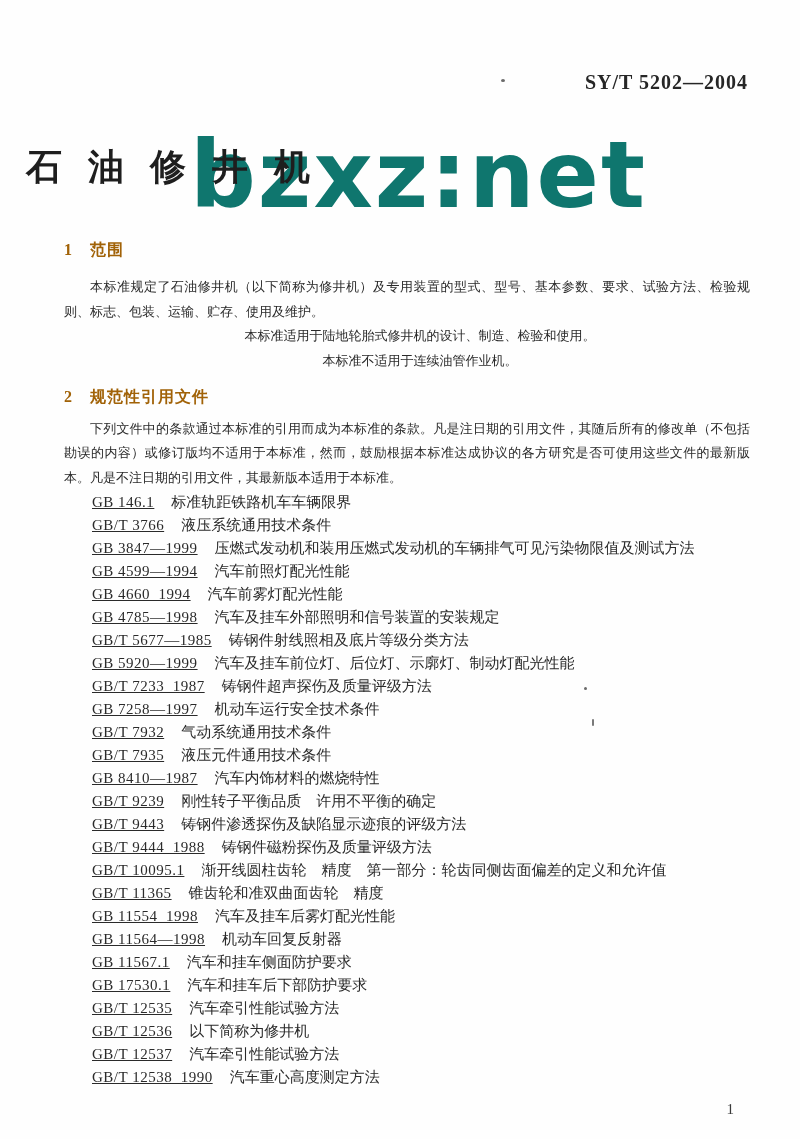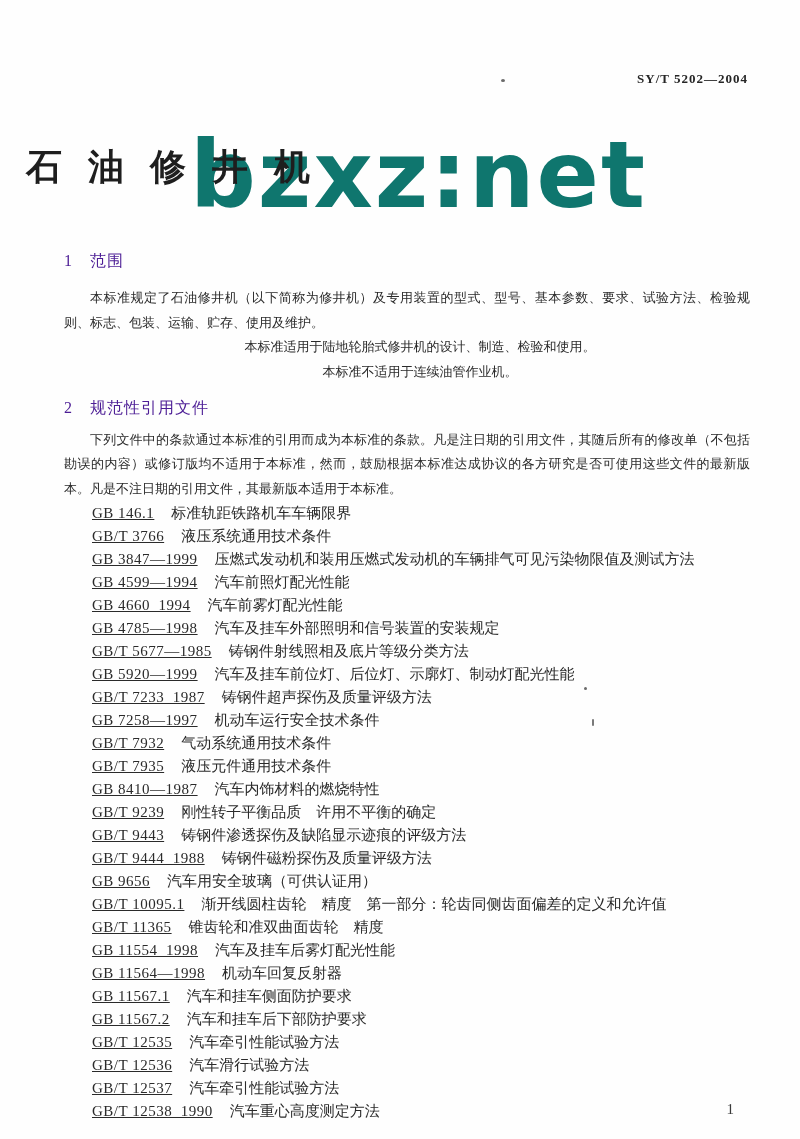--- a/index.html
+++ b/index.html
@@ -19,21 +19,21 @@
     font-weight:700;
     font-size:92px;
     letter-spacing:2px;
     color:#0f766e;
     user-select:none;
     z-index:1;
   }
   .doc-number{
     position:absolute;
     top:71px;right:52px;
-    font-size:13px;
+    font-size:20px;
     font-weight:700;
     letter-spacing:1px;
     z-index:2;
   }
   .doc-title{
     position:absolute;
     top:143px;left:0;right:0;
     font-size:36px;
     font-weight:700;
     letter-spacing:26px;
@@ -42,24 +42,24 @@
     color:#1e1e1e;
   }
   .content{
     position:absolute;
     left:64px;top:240px;
     width:686px;
     z-index:2;
   }
   .sec-heading{
     font-size:16px;
-    font-weight:400;
+    font-weight:700;
     line-height:18px;
-    margin:12px 0 15px 0;
-    color:#4c1d95;
+    margin:1px 0 15px 0;
+    color:#a16207;
     letter-spacing:1px;
   }
   .sec-heading.second{margin-top:15px;margin-bottom:11px;}
   .para{
     margin:0;
     font-size:13px;
     line-height:25px;
     text-indent:2em;
     text-align:justify;
     color:#2a2a2a;
@@ -132,29 +132,28 @@
         <div class="ref-row"><span class="ref-code">GB/T 5677—1985</span><span class="ref-title">铸钢件射线照相及底片等级分类方法</span></div>
         <div class="ref-row"><span class="ref-code">GB 5920—1999</span><span class="ref-title">汽车及挂车前位灯、后位灯、示廓灯、制动灯配光性能</span></div>
         <div class="ref-row"><span class="ref-code">GB/T 7233  1987</span><span class="ref-title">铸钢件超声探伤及质量评级方法</span></div>
         <div class="ref-row"><span class="ref-code">GB 7258—1997</span><span class="ref-title">机动车运行安全技术条件</span></div>
         <div class="ref-row"><span class="ref-code">GB/T 7932</span><span class="ref-title">气动系统通用技术条件</span></div>
         <div class="ref-row"><span class="ref-code">GB/T 7935</span><span class="ref-title">液压元件通用技术条件</span></div>
         <div class="ref-row"><span class="ref-code">GB 8410—1987</span><span class="ref-title">汽车内饰材料的燃烧特性</span></div>
         <div class="ref-row"><span class="ref-code">GB/T 9239</span><span class="ref-title">刚性转子平衡品质　许用不平衡的确定</span></div>
         <div class="ref-row"><span class="ref-code">GB/T 9443</span><span class="ref-title">铸钢件渗透探伤及缺陷显示迹痕的评级方法</span></div>
         <div class="ref-row"><span class="ref-code">GB/T 9444  1988</span><span class="ref-title">铸钢件磁粉探伤及质量评级方法</span></div>
-        <div class="ref-row"><span class="ref-code">GB 9656</span><span class="ref-title">汽车用安全玻璃（可供认证用）</span></div>
         <div class="ref-row"><span class="ref-code">GB/T 10095.1</span><span class="ref-title">渐开线圆柱齿轮　精度　第一部分：轮齿同侧齿面偏差的定义和允许值</span></div>
         <div class="ref-row"><span class="ref-code">GB/T 11365</span><span class="ref-title">锥齿轮和准双曲面齿轮　精度</span></div>
         <div class="ref-row"><span class="ref-code">GB 11554  1998</span><span class="ref-title">汽车及挂车后雾灯配光性能</span></div>
         <div class="ref-row"><span class="ref-code">GB 11564—1998</span><span class="ref-title">机动车回复反射器</span></div>
         <div class="ref-row"><span class="ref-code">GB 11567.1</span><span class="ref-title">汽车和挂车侧面防护要求</span></div>
-        <div class="ref-row"><span class="ref-code">GB 11567.2</span><span class="ref-title">汽车和挂车后下部防护要求</span></div>
+        <div class="ref-row"><span class="ref-code">GB 17530.1</span><span class="ref-title">汽车和挂车后下部防护要求</span></div>
         <div class="ref-row"><span class="ref-code">GB/T 12535</span><span class="ref-title">汽车牵引性能试验方法</span></div>
-        <div class="ref-row"><span class="ref-code">GB/T 12536</span><span class="ref-title">汽车滑行试验方法</span></div>
+        <div class="ref-row"><span class="ref-code">GB/T 12536</span><span class="ref-title">以下简称为修井机</span></div>
         <div class="ref-row"><span class="ref-code">GB/T 12537</span><span class="ref-title">汽车牵引性能试验方法</span></div>
         <div class="ref-row"><span class="ref-code">GB/T 12538  1990</span><span class="ref-title">汽车重心高度测定方法</span></div>
       </div>
 
   </div>
 
   <div class="page-number">1</div>
 
 </div>
 

